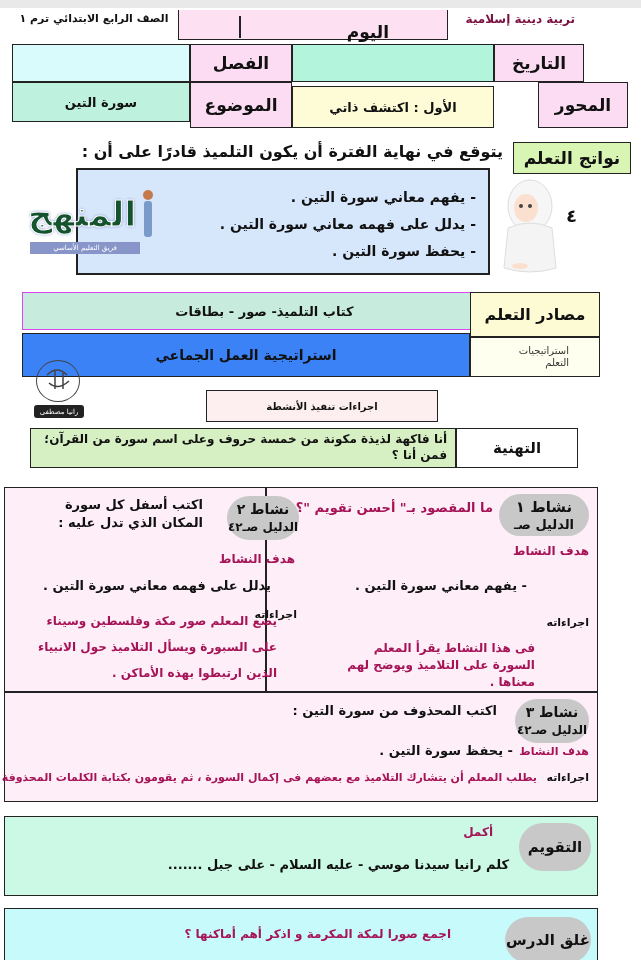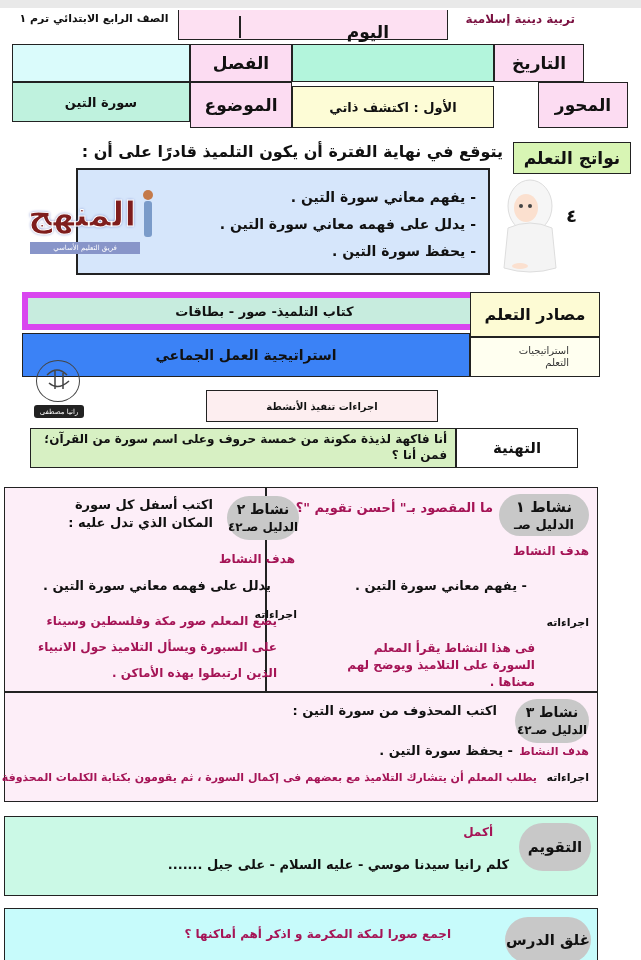--- a/index.html
+++ b/index.html
@@ -27,21 +27,21 @@
 
   .outcomes-title { right: 10px; top: 142px; width: 118px; height: 32px; background: #d8f5b4; border: 1.5px solid #222; font-size: 17px; font-weight: bold; display:flex; align-items:center; justify-content:center; }
   .outcomes-intro { right: 138px; top: 142px; font-size: 16px; font-weight: bold; }
   .outcomes-box { left: 76px; top: 168px; width: 414px; height: 107px; background: #d6e6fb; border: 2px solid #222; }
   .outcomes-list { position:absolute; right: 12px; top: 14px; font-size: 14px; font-weight: bold; line-height: 27px; }
 
   .logo { left: 18px; top: 188px; width: 140px; height: 70px; }
   .girl { left: 500px; top: 178px; width: 60px; height: 100px; }
   .num4 { left: 566px; top: 205px; font-size: 18px; font-weight: bold; }
 
-  .sources-row { left: 22px; top: 292px; width: 485px; height: 38px; background: #c7ecde; border: 6px solid #d946ef; font-size: 13px; font-weight: bold; display:flex; align-items:center; justify-content:center; }
+  .sources-row { left: 22px; top: 292px; width: 485px; height: 38px; background: #c7ecde; border: 1px solid #d946ef; font-size: 13px; font-weight: bold; display:flex; align-items:center; justify-content:center; }
   .sources-lbl { left: 470px; top: 292px; width: 130px; height: 45px; background: #fdfbd4; border: 1.5px solid #222; font-size: 16px; font-weight: bold; display:flex; align-items:center; justify-content:center; }
   .strat-row { left: 22px; top: 333px; width: 448px; height: 44px; background: #3b82f6; border: 1.5px solid #222; font-size: 14px; font-weight: bold; display:flex; align-items:center; justify-content:center; }
   .strat-lbl { left: 470px; top: 337px; width: 130px; height: 40px; background: #fffff0; border: 1.5px solid #222; font-size: 10px; color:#333; display:flex; align-items:center; justify-content:center; line-height: 12px; }
 
   .stamp { left: 36px; top: 360px; width: 44px; height: 42px; border: 1.5px solid #444; border-radius: 50%; }
   .stamp-tag { left: 34px; top: 405px; width: 50px; height: 13px; background: #222; color: #fff; font-size: 7px; border-radius: 3px; display:flex; align-items:center; justify-content:center; }
 
   .proc-title { left: 206px; top: 390px; width: 232px; height: 32px; background: #fdeef0; border: 1.5px solid #222; font-size: 10px; font-weight: bold; display:flex; align-items:center; justify-content:center; }
 
   .warm-row { left: 30px; top: 428px; width: 426px; height: 40px; background: #d7f0c3; border: 1.5px solid #222; font-size: 12px; font-weight: bold; padding-right: 8px; padding-top: 2px; line-height: 16px; text-align: right; }
@@ -83,21 +83,21 @@
 <div class="abs outcomes-intro">يتوقع في نهاية الفترة أن يكون التلميذ قادرًا على أن :</div>
 <div class="abs outcomes-box">
   <div class="outcomes-list">
     <div>- يفهم معاني سورة التين .</div>
     <div>- يدلل على فهمه معاني سورة التين .</div>
     <div>- يحفظ سورة التين .</div>
   </div>
 </div>
 
 <div class="abs logo">
-  <div style="position:absolute;left:10px;top:6px;font-size:34px;font-weight:bold;color:#7f1d1d;-webkit-text-stroke:1px #fff;text-shadow:0 0 3px #5a6bbd;">المنهج</div>
+  <div style="position:absolute;left:10px;top:6px;font-size:34px;font-weight:bold;color:#14532d;-webkit-text-stroke:1px #fff;text-shadow:0 0 3px #5a6bbd;">المنهج</div>
   <div style="position:absolute;left:12px;top:54px;width:110px;height:12px;background:#8895c9;color:#fff;font-size:7px;text-align:center;line-height:12px;">فريق التعليم الأساسي</div>
   <div style="position:absolute;left:124px;top:2px;width:12px;height:48px;">
     <div style="width:10px;height:10px;border-radius:50%;background:#c47a4a;margin:0 auto;"></div>
     <div style="width:8px;height:36px;background:#7a9bc9;margin:1px auto 0;border-radius:3px;"></div>
   </div>
 </div>
 
 <div class="abs girl">
   <svg width="60" height="100" viewBox="0 0 60 100">
     <ellipse cx="30" cy="28" rx="22" ry="26" fill="#f6f6f6" stroke="#ddd"></ellipse>
@@ -137,21 +137,21 @@
   <div class="abs maroon act-text" style="right:104px;top:12px;font-size:13px;">ما المقصود بـ" أحسن تقويم "؟</div>
   <div class="abs maroon act-text" style="right:8px;top:56px;font-size:12px;">هدف النشاط</div>
   <div class="abs act-text" style="right:70px;top:90px;font-size:13px;">- يفهم معاني سورة التين .</div>
   <div class="abs act-text" style="right:8px;top:128px;font-size:11px;">اجراءاته</div>
   <div class="abs maroon act-text" style="right:62px;top:152px;width:200px;font-size:12px;line-height:17px;">فى هذا النشاط يقرأ المعلم السورة على التلاميذ ويوضح لهم معناها .</div>
 
   <div class="abs pill" style="left:220px;top:8px;width:72px;height:44px;left:auto;right:298px;">
     <div style="font-size:14px;line-height:20px;padding-top:3px;">نشاط ٢</div>
     <div style="font-size:12px;line-height:16px;">الدليل صـ٤٢</div>
   </div>
-  <div class="abs act-text" style="right:384px;top:8px;width:180px;font-size:13px;line-height:18px;">اكتب أسفل كل سورة المكان الذي تدل عليه :</div>
+  <div class="abs act-text" style="right:394px;top:8px;width:180px;font-size:13px;line-height:18px;">اكتب أسفل كل سورة المكان الذي تدل عليه :</div>
   <div class="abs maroon act-text" style="right:302px;top:64px;font-size:12px;">هدف النشاط</div>
   <div class="abs act-text" style="right:326px;top:90px;font-size:13px;">يدلل على فهمه معاني سورة التين .</div>
   <div class="abs act-text" style="right:300px;top:120px;font-size:11px;">اجراءاته</div>
   <div class="abs maroon act-text" style="right:320px;top:120px;width:250px;font-size:12px;line-height:26px;">يضع المعلم صور مكة وفلسطين وسيناء على السبورة ويسأل التلاميذ حول الانبياء الذين ارتبطوا بهذه الأماكن .</div>
 </div>
 
 <div class="abs act3">
   <div class="abs pill" style="right:8px;top:6px;width:74px;height:44px;">
     <div style="font-size:14px;line-height:20px;padding-top:3px;">نشاط ٣</div>
     <div style="font-size:12px;line-height:16px;">الدليل صـ٤٢</div>

